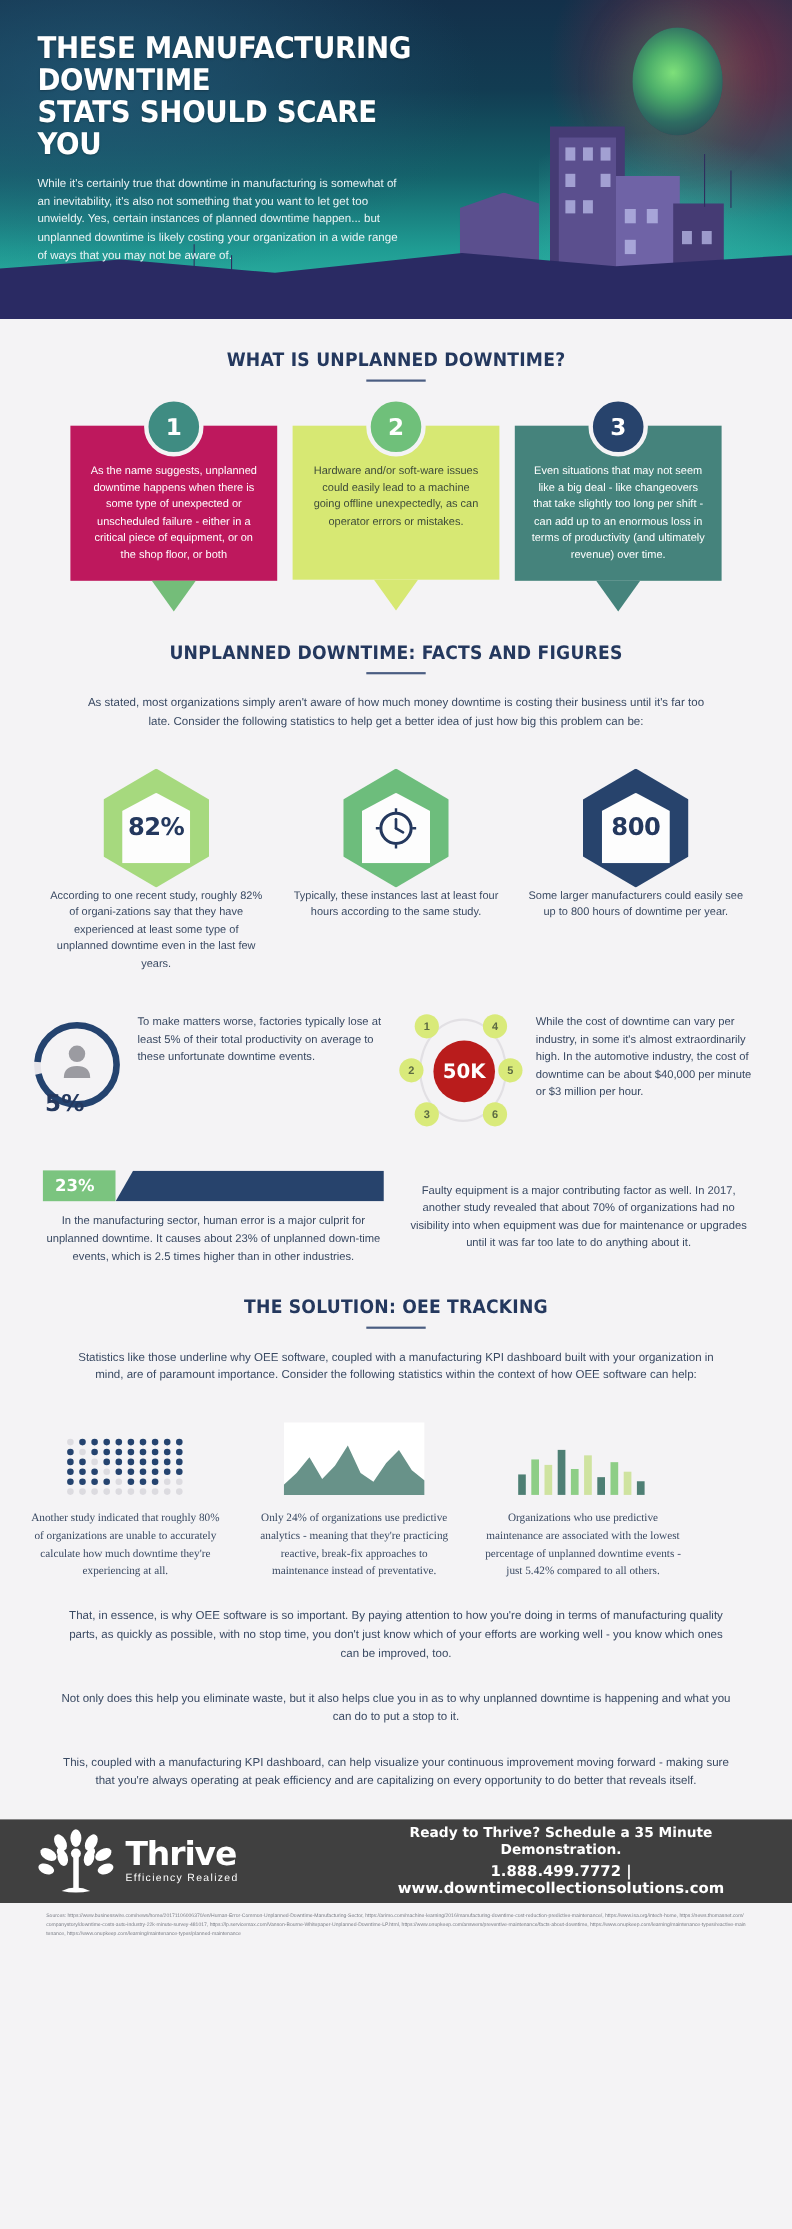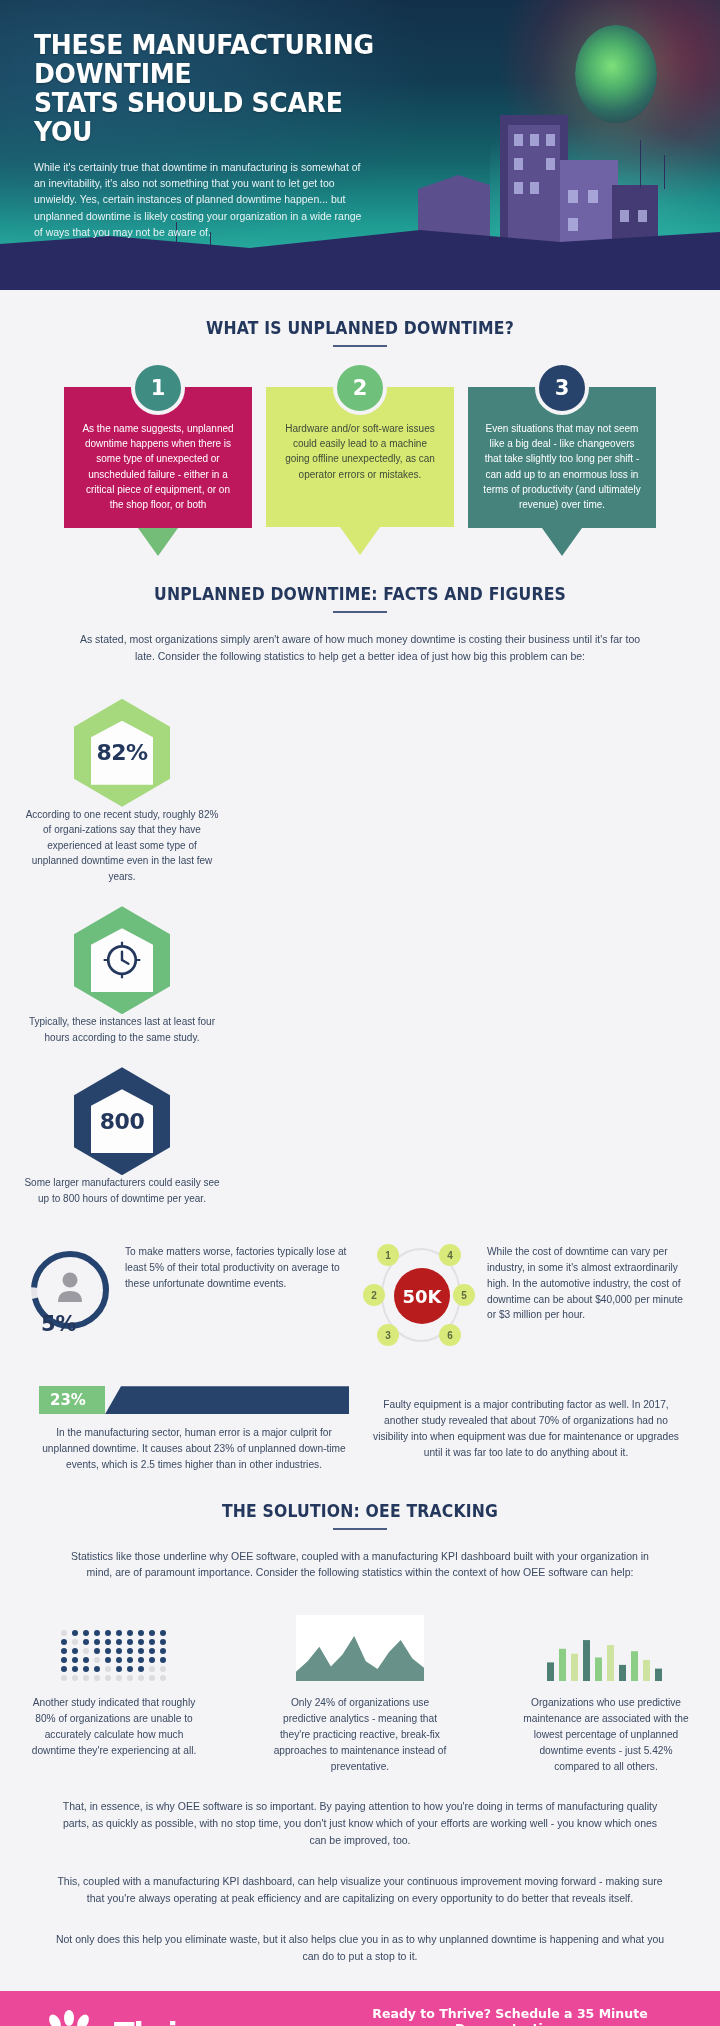--- a/index.html
+++ b/index.html
@@ -136,21 +136,21 @@
   .card-1 .card-tail{ border-top:28px solid #74bd79; }
   .card-1 .card-badge{ background:#3f8c82; }
   .card-2 .card-body{ background:#d7e873; color:#3d4a39; }
   .card-2 .card-tail{ border-top:28px solid #d7e873; }
   .card-2 .card-badge{ background:#6fc07a; }
   .card-3 .card-body{ background:#45837c; }
   .card-3 .card-tail{ border-top:28px solid #45837c; }
   .card-3 .card-badge{ background:#27436c; }
 
   
-  .hex-row{ display:flex; justify-content:center; gap:22px; margin-top:34px;flex-direction:column; }
+  .hex-row{ display:flex; justify-content:center; gap:22px; margin-top:34px; }
   .hex-col{ width:196px; text-align:center; }
   .hex {
     width:96px; height:108px; margin:0 auto;
     position:relative;
     clip-path: polygon(50% 0, 100% 26%, 100% 74%, 50% 100%, 0 74%, 0 26%);
     display:flex; align-items:center; justify-content:center;
   }
   .hex .inner {
     width:62px; height:64px; background:#fdfdfd;
     clip-path: polygon(50% 0, 100% 26%, 100% 100%, 0 100%, 0 26%);
@@ -204,35 +204,35 @@
     color:#fff; font-family:"DejaVu Sans", sans-serif; font-weight:700; font-size:15px;
   }
   .banner .bar{ flex:1; }
   .ban-a .tag{ background:#7bc47f; }
   .ban-a .bar{ background:#27436c; clip-path: polygon(16px 0, 100% 0, 100% 100%, 0 100%); }
   .ban-b .tag{ background:#45837c; }
   .ban-b .bar{ background:#8dce86; clip-path: polygon(16px 0, 100% 0, calc(100% - 16px) 100%, 0 100%); }
   .ban-caption{ margin-top:11px; font-size:10.2px; line-height:1.55; text-align:center; color:#3a4a63; }
 
   
-  .oee-row{ display:flex; justify-content:space-between; gap:8px; margin-top:28px; }
+  .oee-row{ display:flex; justify-content:flex-start; gap:28px; margin-top:28px;font-family:Liberation Serif, serif; }
   .oee-col{ width:180px; text-align:center; }
   .oee-vis{ height:72px; display:flex; align-items:flex-end; justify-content:center; }
   .oee-caption{ font-size:10.2px; line-height:1.55; color:#3a4a63; margin-top:14px; }
 
   .dotgrid{ display:grid; grid-template-columns:repeat(10,8px); grid-gap:3px; }
   .dotgrid i{ width:6px;height:6px;border-radius:50%; background:#dcdbe0; display:block; }
   .dotgrid i.on{ background:#24436f; }
 
   
   .closing{ text-align:center; font-size:10.5px; line-height:1.62; color:#3a4a63; max-width:610px; margin:24px auto 0; }
 
   
   .footer{
-    margin-top:26px; background:#ec4899; height:96px;
+    margin-top:26px; background:#404040; height:76px;
     display:flex; align-items:center; padding:0 30px; color:#fff;
   }
   .logo-block{ display:flex; align-items:center; gap:6px; width:300px;}
   .logo-text{ line-height:1; }
   .logo-name{ font-size:30px; font-weight:700; letter-spacing:-1px; font-family:"DejaVu Sans", sans-serif;}
   .logo-tag{ font-size:9.5px; letter-spacing:1.2px; margin-top:2px; text-align:right; }
   .cta{ flex:1; text-align:center; }
   .cta-line1{ font-family:"DejaVu Sans", sans-serif; font-weight:700; font-size:12.5px; }
   .cta-line2{ font-family:"DejaVu Sans", sans-serif; font-weight:700; font-size:13.5px; margin-top:5px; }
   .sources{
@@ -492,22 +492,22 @@
               <rect x="84" y="36.24" width="7" height="29.759999999999998" fill="#8dce86"></rect>
               <rect x="96" y="44.92" width="7" height="21.080000000000002" fill="#cfe3a0"></rect>
               <rect x="108" y="53.6" width="7" height="12.4" fill="#4e7f74"></rect>
             </svg>
         </div>
         <div class="oee-caption">Organizations who use predictive maintenance are associated with the lowest percentage of unplanned downtime events - just 5.42% compared to all others.</div>
       </div>
     </div>
 
     <p class="closing">That, in essence, is why OEE software is so important. By paying attention to how you're doing in terms of manufacturing quality parts, as quickly as possible, with no stop time, you don't just know which of your efforts are working well - you know which ones can be improved, too.</p>
+    <p class="closing">Not only does this help you eliminate waste, but it also helps clue you in as to why unplanned downtime is happening and what you can do to put a stop to it.</p>
     <p class="closing">This, coupled with a manufacturing KPI dashboard, can help visualize your continuous improvement moving forward - making sure that you're always operating at peak efficiency and are capitalizing on every opportunity to do better that reveals itself.</p>
-    <p class="closing">Not only does this help you eliminate waste, but it also helps clue you in as to why unplanned downtime is happening and what you can do to put a stop to it.</p>
   </div>
 
   <div class="footer">
     <div class="logo-block">
       <svg width="78" height="66" viewBox="0 0 78 66">
         <g fill="#ffffff">
           <ellipse cx="39" cy="12" rx="5" ry="8"></ellipse>
           <ellipse cx="25" cy="16" rx="5" ry="8" transform="rotate(-30 25 16)"></ellipse>
           <ellipse cx="53" cy="16" rx="5" ry="8" transform="rotate(30 53 16)"></ellipse>
           <ellipse cx="14" cy="27" rx="5" ry="8" transform="rotate(-60 14 27)"></ellipse>

